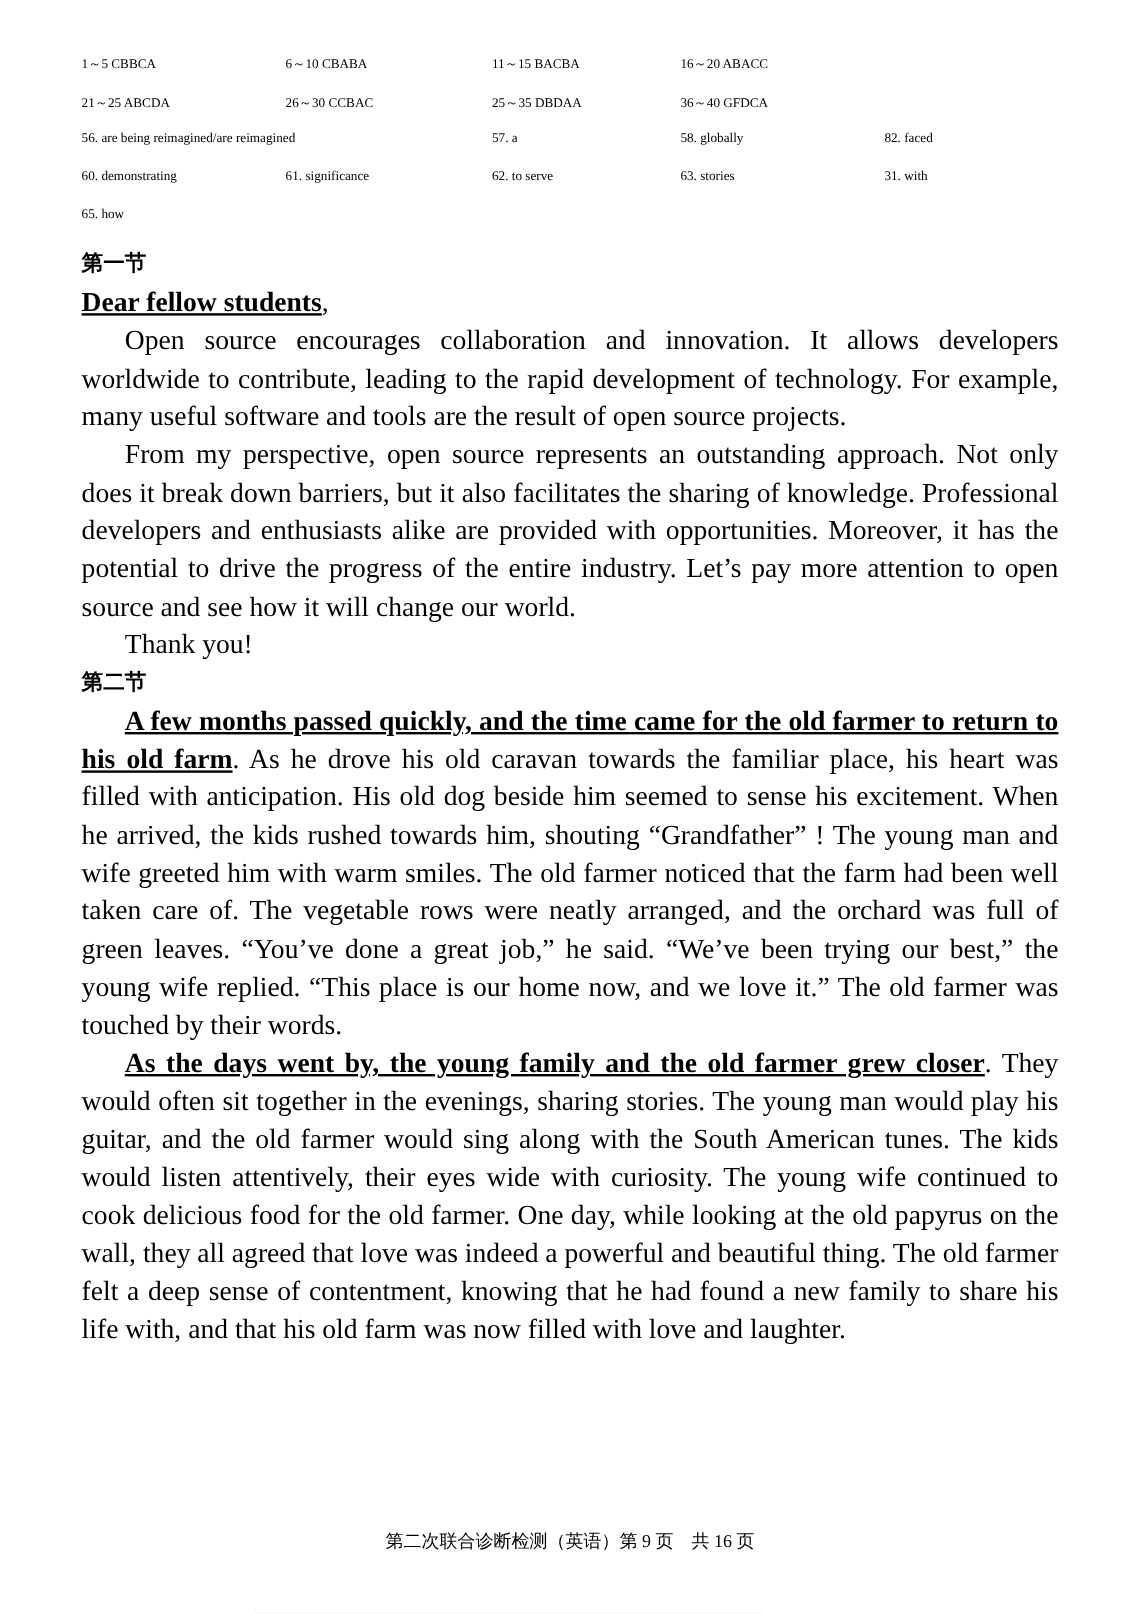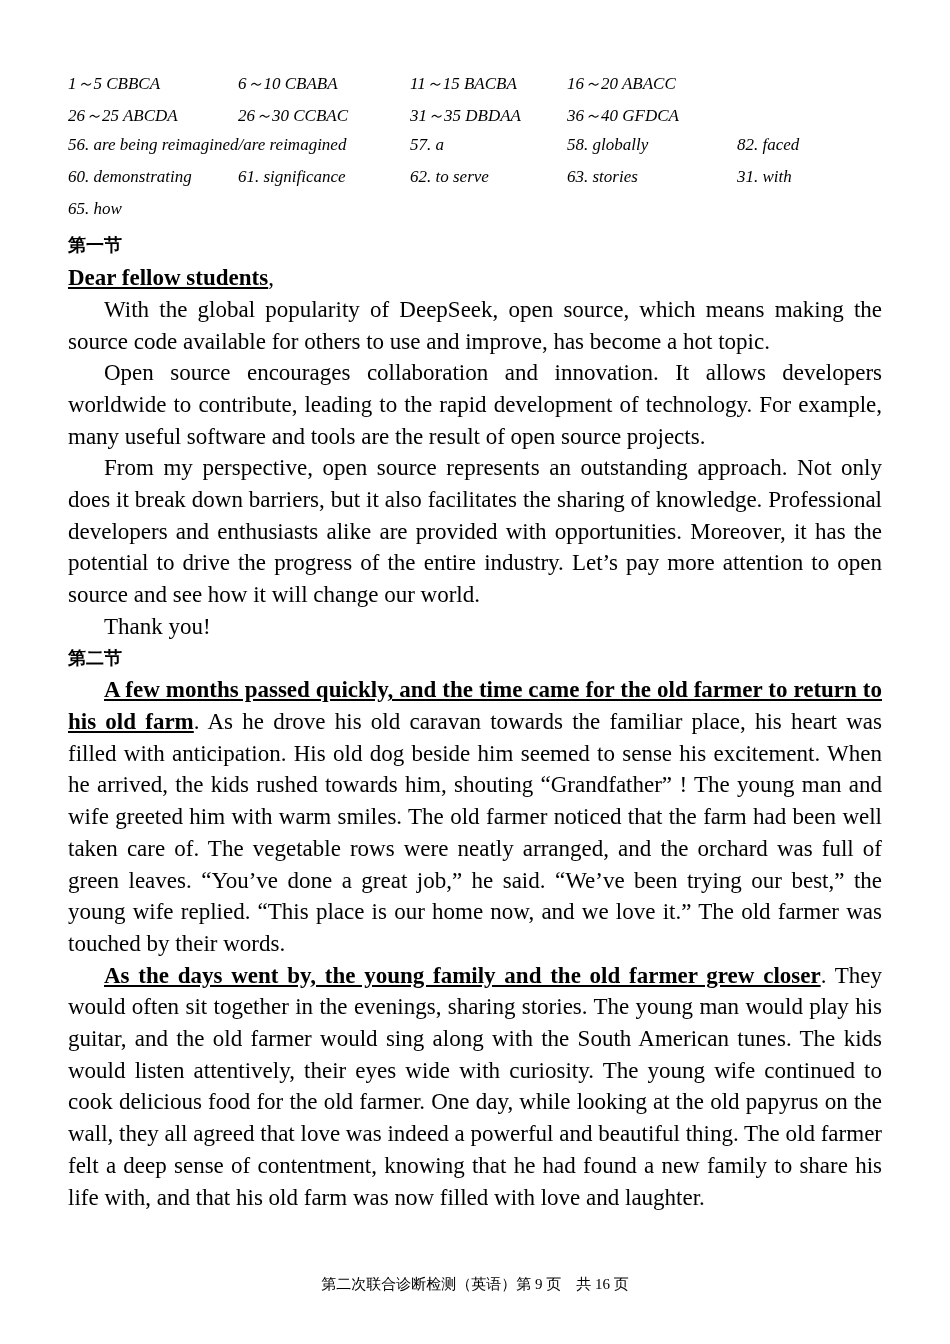--- a/index.html
+++ b/index.html
@@ -18,21 +18,21 @@
   .title-block { padding-top: 86px; }
   .title-line {
     text-align: center;
     font-family: "Liberation Sans", sans-serif;
     font-weight: bold;
     font-size: 27px;
     line-height: 38px;
     letter-spacing: 1px;
   }
 
-  .answers { margin-top: 72px; font-size: 17px; font-style: italic; }
+  .answers { margin-top: 46px; font-size: 11px; }
   .ans-row { display: flex; align-items: baseline; height: 31.7px; white-space: nowrap; }
   .c1  { width: 170px; flex: 0 0 170px; }
   .c2  { width: 172px; flex: 0 0 172px; }
   .c3  { width: 157px; flex: 0 0 157px; }
   .c4  { width: 170px; flex: 0 0 170px; }
   .c5  { flex: 1; }
   .c12 { width: 342px; flex: 0 0 342px; }
 
   .sec-heading {
     font-family: "Liberation Sans", sans-serif;
@@ -68,23 +68,23 @@
 
 
     <div class="answers">
       <div class="ans-row">
         <span class="c1">1～5 CBBCA</span>
         <span class="c2">6～10 CBABA</span>
         <span class="c3">11～15 BACBA</span>
         <span class="c4">16～20 ABACC</span>
       </div>
       <div class="ans-row">
-        <span class="c1">26～25 ABCDA</span>
+        <span class="c1">21～25 ABCDA</span>
         <span class="c2">26～30 CCBAC</span>
-        <span class="c3">31～35 DBDAA</span>
+        <span class="c3">25～35 DBDAA</span>
         <span class="c4">36～40 GFDCA</span>
       </div>
       <div class="ans-row">
         <span class="c12">56. are being reimagined/are reimagined</span>
         <span class="c3">57. a</span>
         <span class="c4">58. globally</span>
         <span class="c5">82. faced</span>
       </div>
       <div class="ans-row">
         <span class="c1">60. demonstrating</span>
@@ -95,21 +95,20 @@
       </div>
       <div class="ans-row">
         <span class="c1">65. how</span>
       </div>
     </div>
 
     <div class="sec-heading">第一节</div>
 
     <p class="body-p no-justify"><span class="lead">Dear fellow students</span><span>,</span></p>
 
-    <p class="body-p indent">With the global popularity of DeepSeek, open source, which means making the source code available for others to use and improve, has become a hot topic.</p>
     <p class="body-p indent">Open source encourages collaboration and innovation. It allows developers worldwide to contribute, leading to the rapid development of technology. For example, many useful software and tools are the result of open source projects.</p>
     <p class="body-p indent">From my perspective, open source represents an outstanding approach. Not only does it break down barriers, but it also facilitates the sharing of knowledge. Professional developers and enthusiasts alike are provided with opportunities. Moreover, it has the potential to drive the progress of the entire industry. Let’s pay more attention to open source and see how it will change our world.</p>
     <p class="body-p indent no-justify">Thank you!</p>
 
     <div class="sec-heading">第二节</div>
 
     <p class="body-p indent"><span class="lead">A few months passed quickly, and the time came for the old farmer to return to his old farm</span><span>. As he drove his old caravan towards the familiar place, his heart was filled with anticipation. His old dog beside him seemed to sense his excitement. When he arrived, the kids rushed towards him, shouting “Grandfather” ! The young man and wife greeted him with warm smiles. The old farmer noticed that the farm had been well taken care of. The vegetable rows were neatly arranged, and the orchard was full of green leaves. “You’ve done a great job,” he said. “We’ve been trying our best,” the young wife replied. “This place is our home now, and we love it.” The old farmer was touched by their words.</span></p>
 
     <p class="body-p indent"><span class="lead">As the days went by, the young family and the old farmer grew closer</span><span>. They would often sit together in the evenings, sharing stories. The young man would play his guitar, and the old farmer would sing along with the South American tunes. The kids would listen attentively, their eyes wide with curiosity. The young wife continued to cook delicious food for the old farmer. One day, while looking at the old papyrus on the wall, they all agreed that love was indeed a powerful and beautiful thing. The old farmer felt a deep sense of contentment, knowing that he had found a new family to share his life with, and that his old farm was now filled with love and laughter.</span></p>
 

